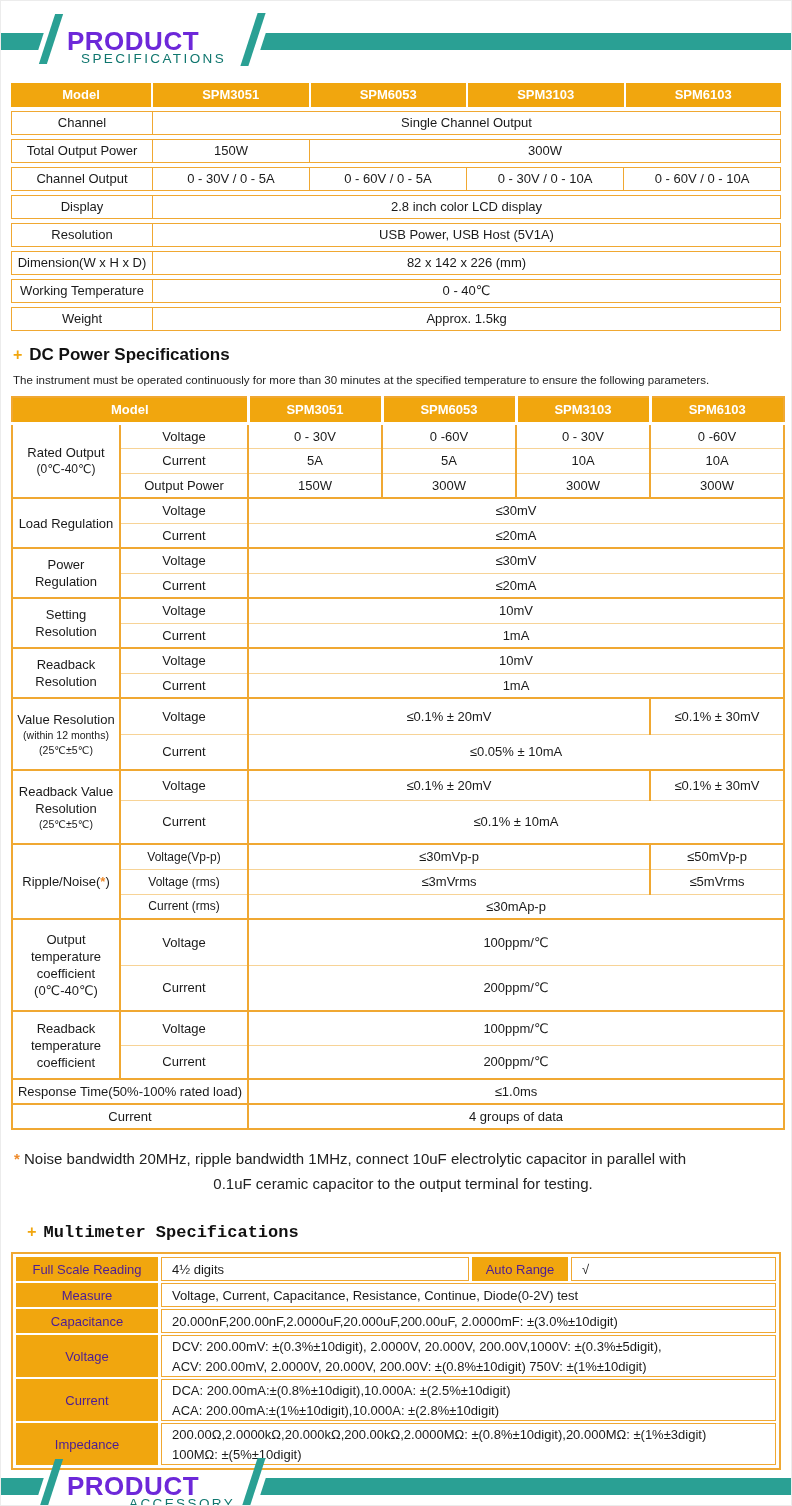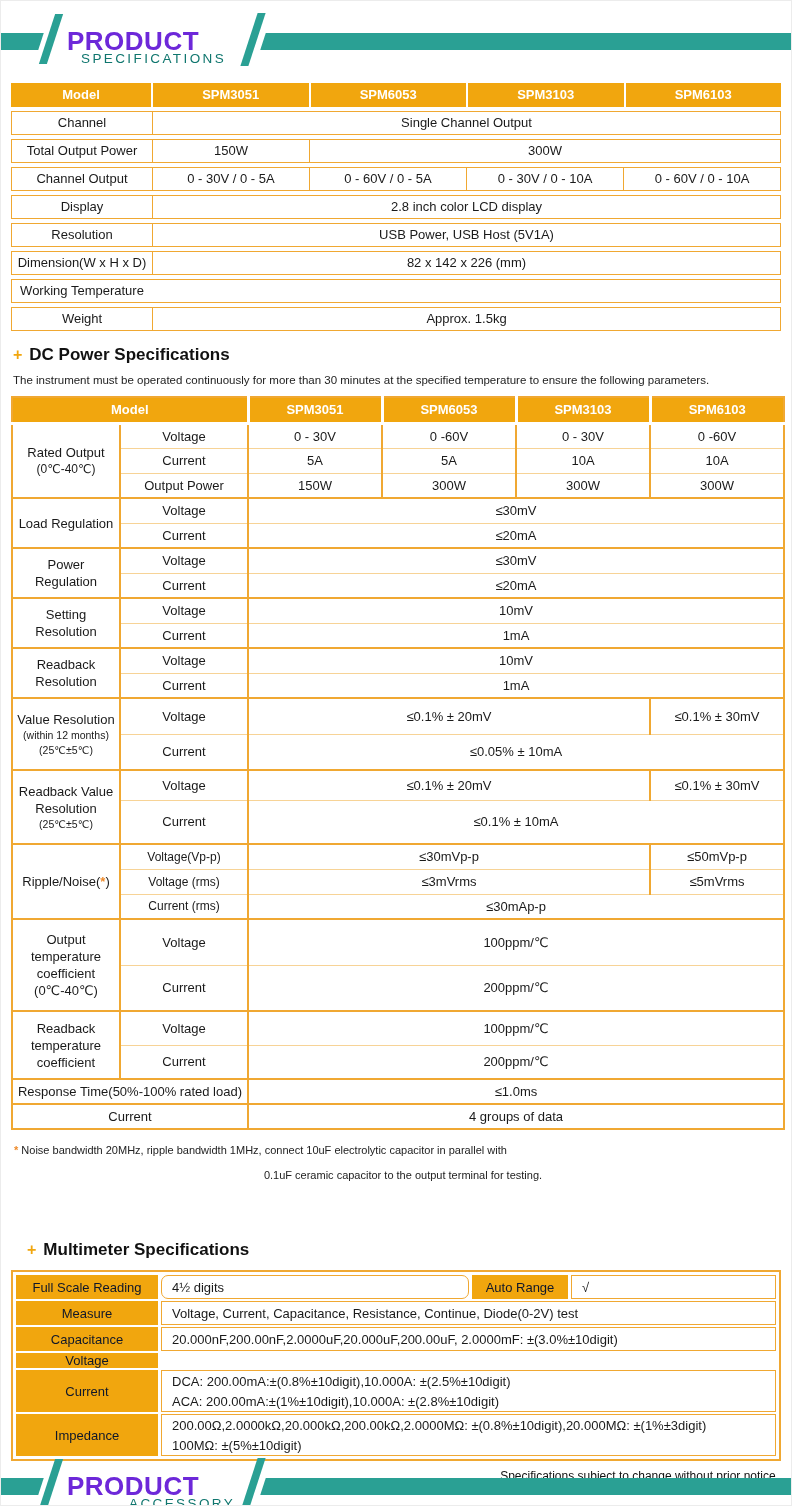--- a/index.html
+++ b/index.html
@@ -37,31 +37,31 @@
   .dc th { background:#F1A60E; color:#fff; font-weight:700; font-size:13px; height:26px; border-left:3px solid #fff; border-bottom:3px solid #fff; }
   .dc th:first-child { border-left:none; }
   .dc td { border:1px solid #F7D396; border-left:2px solid #F0A832; border-right:2px solid #F0A832; text-align:center; font-size:13px; padding:0 4px; height:25px; }
   .dc tr.gs td { border-top:2px solid #F0A832; }
   .dc tr.h36 td { height:36px; } .dc tr.h30 td { height:30px; } .dc tr.h44 td { height:44px; }
   .dc tr.h46 td { height:46px; } .dc tr.h34 td { height:34px; }
   .dc td.grp { line-height:17px;margin-left:48px; }
   .dc td.grp .p12 { font-size:12px; } .dc td.grp .p10 { font-size:10.5px; line-height:15px; }
   .dc td.sub12 { font-size:12px; }
   .star { color:#EE8A2A; font-weight:700; }
-  .footnote { margin:8px 10px 0 13px; font-size:11px; color:#222; line-height:25px; }
+  .footnote { margin:16px 10px 0 13px; font-size:15px; color:#222; line-height:25px; }
   .footnote .fn2 { padding-left:11px;text-align:center; }
 
   
   .mm-wrap { margin:10px 10px 0; border:2px solid #F0A832; padding:3px; }
   .mm-row { display:flex; column-gap:3px; margin-top:2px; }
   .mm-row:first-child { margin-top:0; }
-  .mm-label { width:142px; flex:0 0 142px; background:#F1A60E; color:#0f172a; font-size:13px; display:flex; align-items:center; justify-content:center; text-align:center; }
+  .mm-label { width:142px; flex:0 0 142px; background:#F1A60E; color:#4c1d95; font-size:13px; display:flex; align-items:center; justify-content:center; text-align:center; }
   .mm-label2 { width:96px; flex:0 0 96px; }
   .mm-val { flex:1; border:1px solid #F0A832; font-size:13px; display:flex; align-items:center; padding:0 10px; min-height:24px; }
-  .mm-val-fixed { flex:0 0 308px;border-radius:7px; }
+  .mm-val-fixed { flex:0 0 308px; }
   .mm-row-tall .mm-val { min-height:42px; }
   .mm-lines { display:flex; flex-direction:column; justify-content:center; row-gap:3px; }
   .mm-lines div { line-height:17px; }
   .disclaimer { margin:8px 12px 0 0; text-align:right; font-size:12px; color:#111; }
 </style>
 </head>
 <body>
 
 <div class="page">
 
@@ -105,20 +105,21 @@
     <div class="t1-row">
       <div>Resolution</div>
       <div class="ov-val sp4">USB Power, USB Host (5V1A)</div>
     </div>
     <div class="t1-row">
       <div>Dimension(W x H x D)</div>
       <div class="ov-val sp4">82 x 142 x 226 (mm)</div>
     </div>
     <div class="t1-row">
       <div>Working Temperature</div>
+      <div class="ov-val sp4">0 - 40℃</div>
     </div>
     <div class="t1-row">
       <div>Weight</div>
       <div class="ov-val sp4">Approx. 1.5kg</div>
     </div>
   </div>
 
   <div class="sec-head">
     <span class="plus">+</span><span>DC Power Specifications</span>
   </div>
@@ -294,41 +295,47 @@
         <td colspan="4">4 groups of data</td>
       </tr>
     </tbody>
   </table>
 
   <div class="footnote">
     <div><span class="star">*</span> <span>Noise bandwidth 20MHz, ripple bandwidth 1MHz, connect 10uF electrolytic capacitor in parallel with</span></div>
     <div class="fn2">0.1uF ceramic capacitor to the output terminal for testing.</div>
   </div>
 
-  <div class="sec-head" style="margin-top:52px; margin-left:26px;">
+  <div class="sec-head" style="margin-top:27px; margin-left:26px;font-family:Liberation Mono, monospace;">
     <span class="plus">+</span><span>Multimeter Specifications</span>
   </div>
 
   <div class="mm-wrap">
     <div class="mm-row">
       <div class="mm-label">Full Scale Reading</div>
       <div class="mm-val mm-val-fixed">4½  digits</div>
       <div class="mm-label mm-label2">Auto Range</div>
       <div class="mm-val">√</div>
     </div>
     <div class="mm-row">
       <div class="mm-label">Measure</div>
       <div class="mm-val">Voltage, Current, Capacitance, Resistance, Continue,  Diode(0-2V) test</div>
     </div>
     <div class="mm-row">
       <div class="mm-label">Capacitance</div>
       <div class="mm-val">20.000nF,200.00nF,2.0000uF,20.000uF,200.00uF, 2.0000mF:  ±(3.0%±10digit)</div>
     </div>
     <div class="mm-row mm-row-tall">
       <div class="mm-label">Voltage</div>
+      <div class="mm-val">
+        <div class="mm-lines">
+            <div>DCV: 200.00mV:  ±(0.3%±10digit), 2.0000V, 20.000V, 200.00V,1000V:  ±(0.3%±5digit),</div>
+            <div>ACV: 200.00mV, 2.0000V, 20.000V, 200.00V:  ±(0.8%±10digit)   750V:  ±(1%±10digit)</div>
+          </div>
+      </div>
     </div>
     <div class="mm-row mm-row-tall">
       <div class="mm-label">Current</div>
       <div class="mm-val">
         <div class="mm-lines">
             <div>DCA: 200.00mA:±(0.8%±10digit),10.000A:  ±(2.5%±10digit)</div>
             <div>ACA: 200.00mA:±(1%±10digit),10.000A:  ±(2.8%±10digit)</div>
           </div>
       </div>
     </div>

